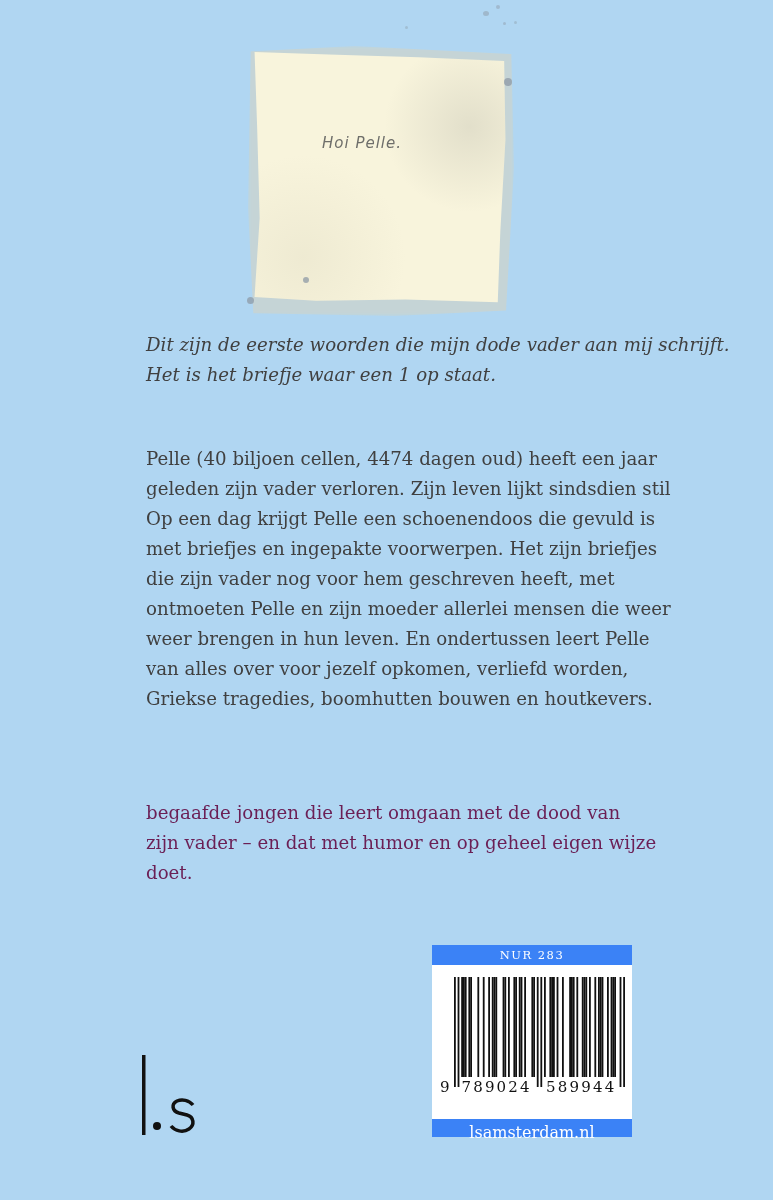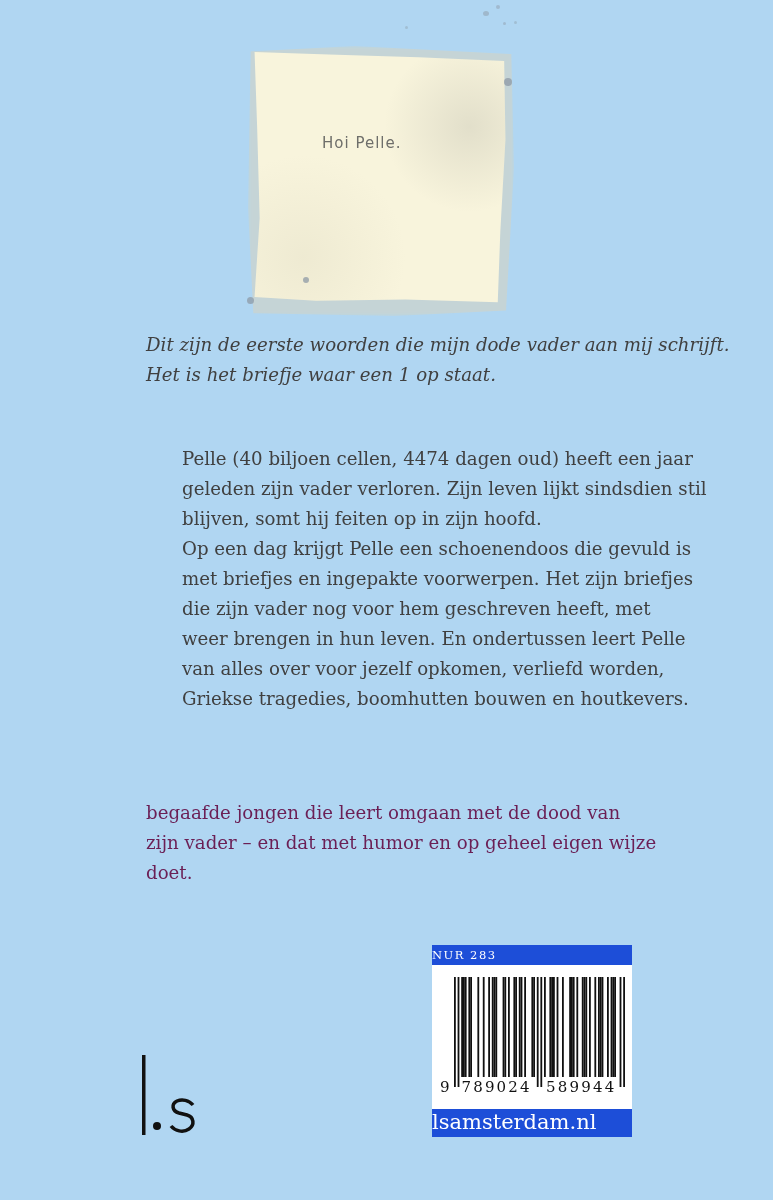--- a/index.html
+++ b/index.html
@@ -18,38 +18,38 @@
     .note {
       position: absolute; inset: 0;
       background: #f8f4dc;
       clip-path: polygon(1% 1.5%, 30% 2.5%, 65% 3.5%, 98.5% 5%, 99% 35%, 97% 70%, 96% 97%, 60% 96%, 25% 96.5%, 1% 95%, 3% 65%, 2% 30%);
       background-image:
         radial-gradient(circle at 85% 30%, rgba(160,160,150,.25) 0, rgba(160,160,150,0) 30%),
         radial-gradient(circle at 20% 80%, rgba(200,195,170,.2) 0, rgba(200,195,170,0) 35%);
     }
     .note-text {
       position: absolute; left: 70px; top: 86px;
-      font-family: "DejaVu Sans", sans-serif; 
+      font-family: "DejaVu Sans", sans-serif; font-style: italic;
       font-size: 15px; color: #6e6e6a; letter-spacing: 1px;
     }
     .spot { position: absolute; border-radius: 50%; background: #8d9aa6; opacity: .75; }
 
     .text-block { position: absolute; left: 146px; width: 520px; font-size: 18.2px; line-height: 30px; color: #404040; }
     .intro { top: 330px; font-style: italic; }
-    .body { top: 444px; margin-left: 36px; }
+    .body { top: 444px; }
     .blurb { top: 798px; color: #6b1f55; }
     .line { display: block; white-space: nowrap; }
 
     .barcode-box { position: absolute; left: 432px; top: 945px; width: 200px; height: 192px; background: #fff; }
     .bc-head, .bc-foot {
-      position: absolute; left: 0; right: 0; background: #1d4ed8; color: #fff; text-align: left;
+      position: absolute; left: 0; right: 0; background: #3b82f6; color: #fff; text-align: center;
       font-family: "DejaVu Serif", serif;
     }
     .bc-head { top: 0; height: 20px; font-size: 11.5px; line-height: 20px; letter-spacing: 1.5px; }
-    .bc-foot { bottom: 0; height: 28px; font-size: 21px; line-height: 27px; }
+    .bc-foot { bottom: 0; height: 18px; font-size: 16px; line-height: 27px; }
     .bc-svg { position: absolute; left: 0; top: 20px; }
 
     .logo { position: absolute; left: 142px; top: 1055px; width: 60px; height: 82px; }
   </style>
 </head>
 <body>
 
 <div class="note-wrap">
   <div class="note-shadow"></div>
   <div class="note"></div>
@@ -65,24 +65,24 @@
 <div class="spot" style="left:405px;top:26px;width:3px;height:3px;opacity:.4"></div>
 
 <div class="text-block intro">
   <span class="line">Dit zijn de eerste woorden die mijn dode vader aan mij schrijft.</span>
   <span class="line">Het is het briefje waar een 1 op staat.</span>
 </div>
 
 <div class="text-block body">
   <span class="line">Pelle (40 biljoen cellen, 4474 dagen oud) heeft een jaar</span>
   <span class="line">geleden zijn vader verloren. Zijn leven lijkt sindsdien stil</span>
-  <span class="line">blijven, somt hij feiten op in zijn hoofd.</span>
   <span class="line">Op een dag krijgt Pelle een schoenendoos die gevuld is</span>
   <span class="line">met briefjes en ingepakte voorwerpen. Het zijn briefjes</span>
   <span class="line">die zijn vader nog voor hem geschreven heeft, met</span>
+  <span class="line">ontmoeten Pelle en zijn moeder allerlei mensen die weer</span>
   <span class="line">weer brengen in hun leven. En ondertussen leert Pelle</span>
   <span class="line">van alles over voor jezelf opkomen, verliefd worden,</span>
   <span class="line">Griekse tragedies, boomhutten bouwen en houtkevers.</span>
 </div>
 
 <div class="text-block blurb">
   <span class="line">begaafde jongen die leert omgaan met de dood van</span>
   <span class="line">zijn vader – en dat met humor en op geheel eigen wijze</span>
   <span class="line">doet.</span>
 </div>

